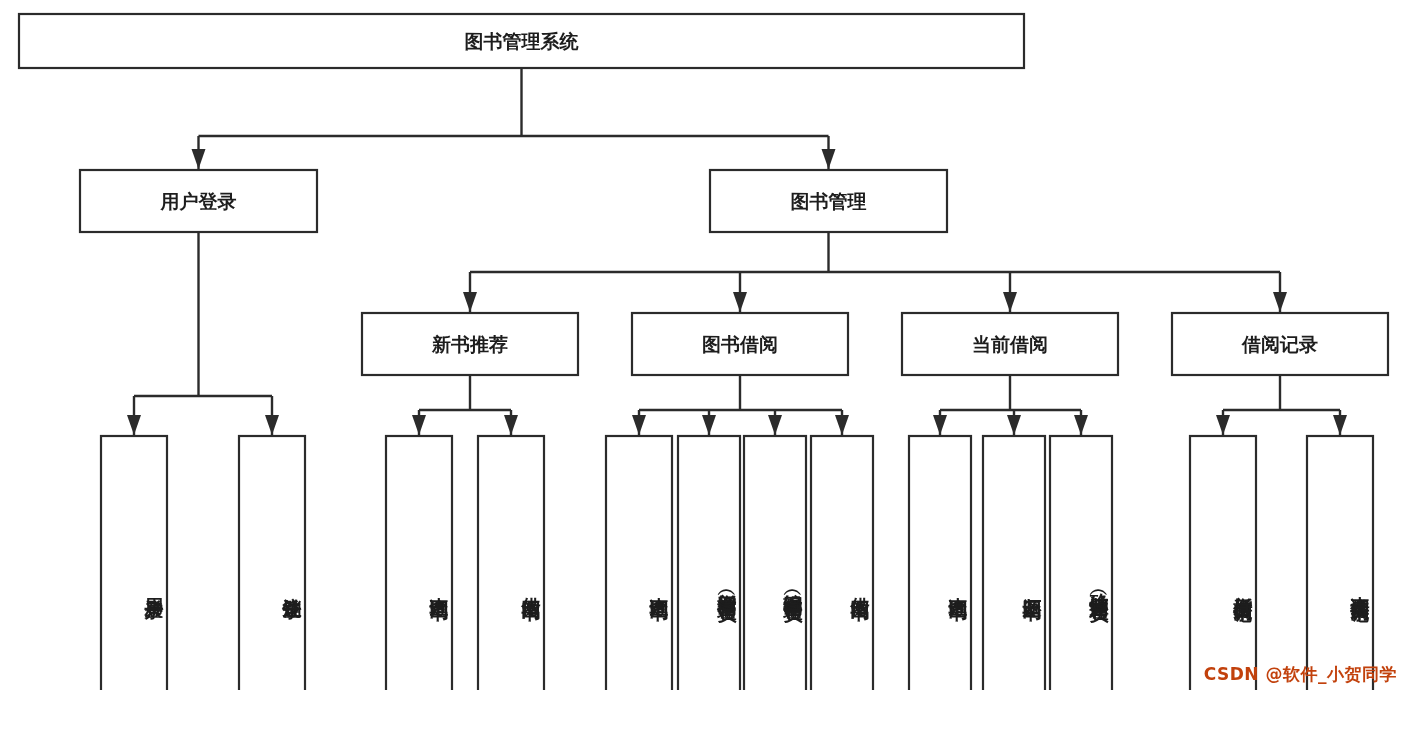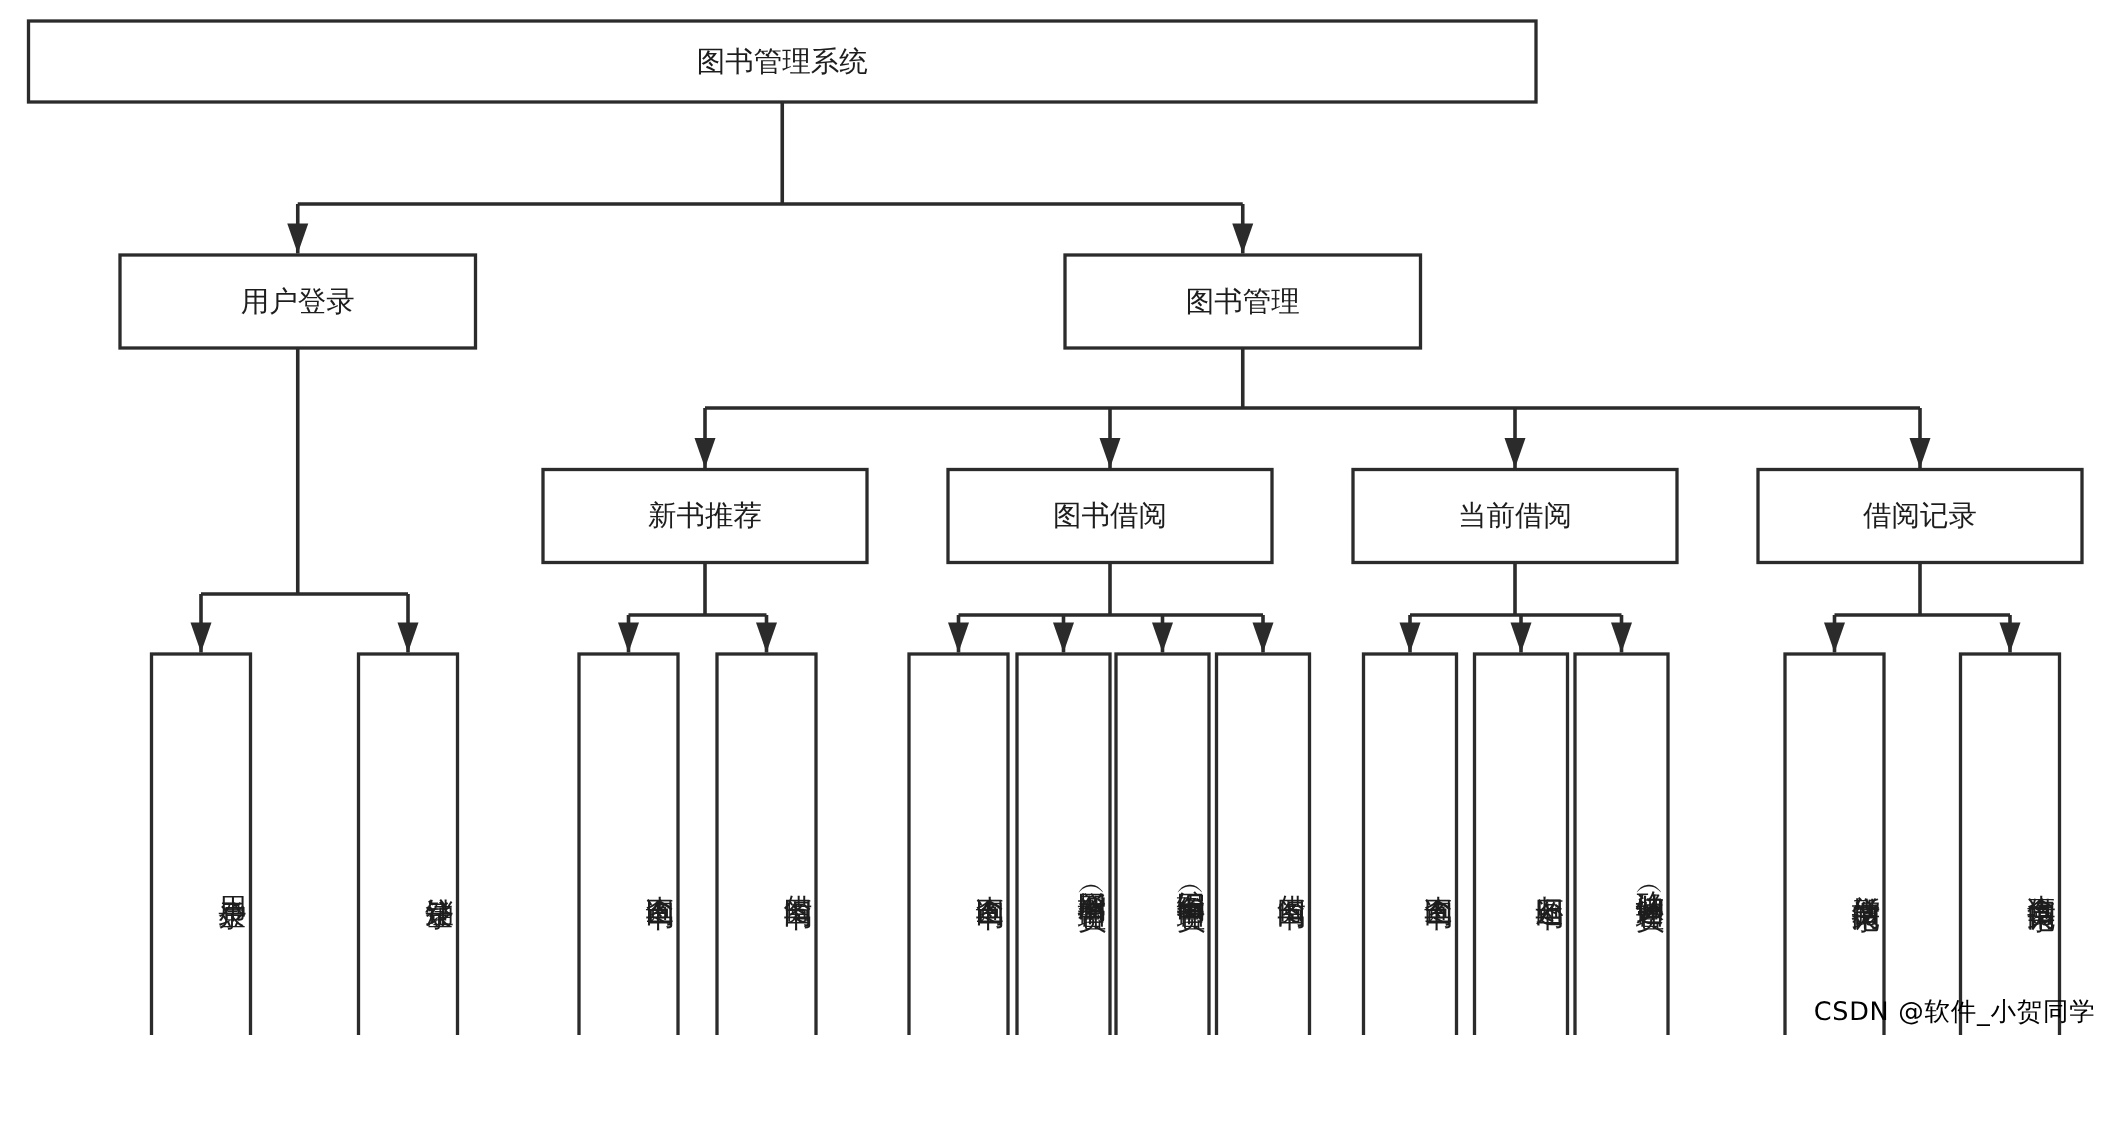--- a/index.html
+++ b/index.html
@@ -10,20 +10,21 @@
   }
   body {
     font-family: "DejaVu Sans", "Liberation Sans", sans-serif;
   }
   #diagram-root {
     position: relative;
     width: 1405px;
     height: 690px;
     background: #ffffff;
     overflow: hidden;
+    font-weight: bold;
   }
   svg#tree-svg {
     position: absolute;
     top: 0;
     left: 0;
     width: 1405px;
     height: 747px;
     display: block;
   }
   .node-box {
@@ -61,21 +62,21 @@
     letter-spacing: 1.5px;
     white-space: nowrap;
     pointer-events: none;
     font-family: "DejaVu Sans", "Liberation Sans", sans-serif;
   }
   .watermark {
     position: absolute;
     right: 8px;
     bottom: 4px;
     font-size: 17px;
-    color: #000000;
+    color: #c2410c;
     font-family: "DejaVu Sans", "Liberation Sans", sans-serif;
     white-space: nowrap;
     letter-spacing: 0.5px;
   }
 </style>
 </head>
 <body>
 
 <div id="diagram-root">
 

